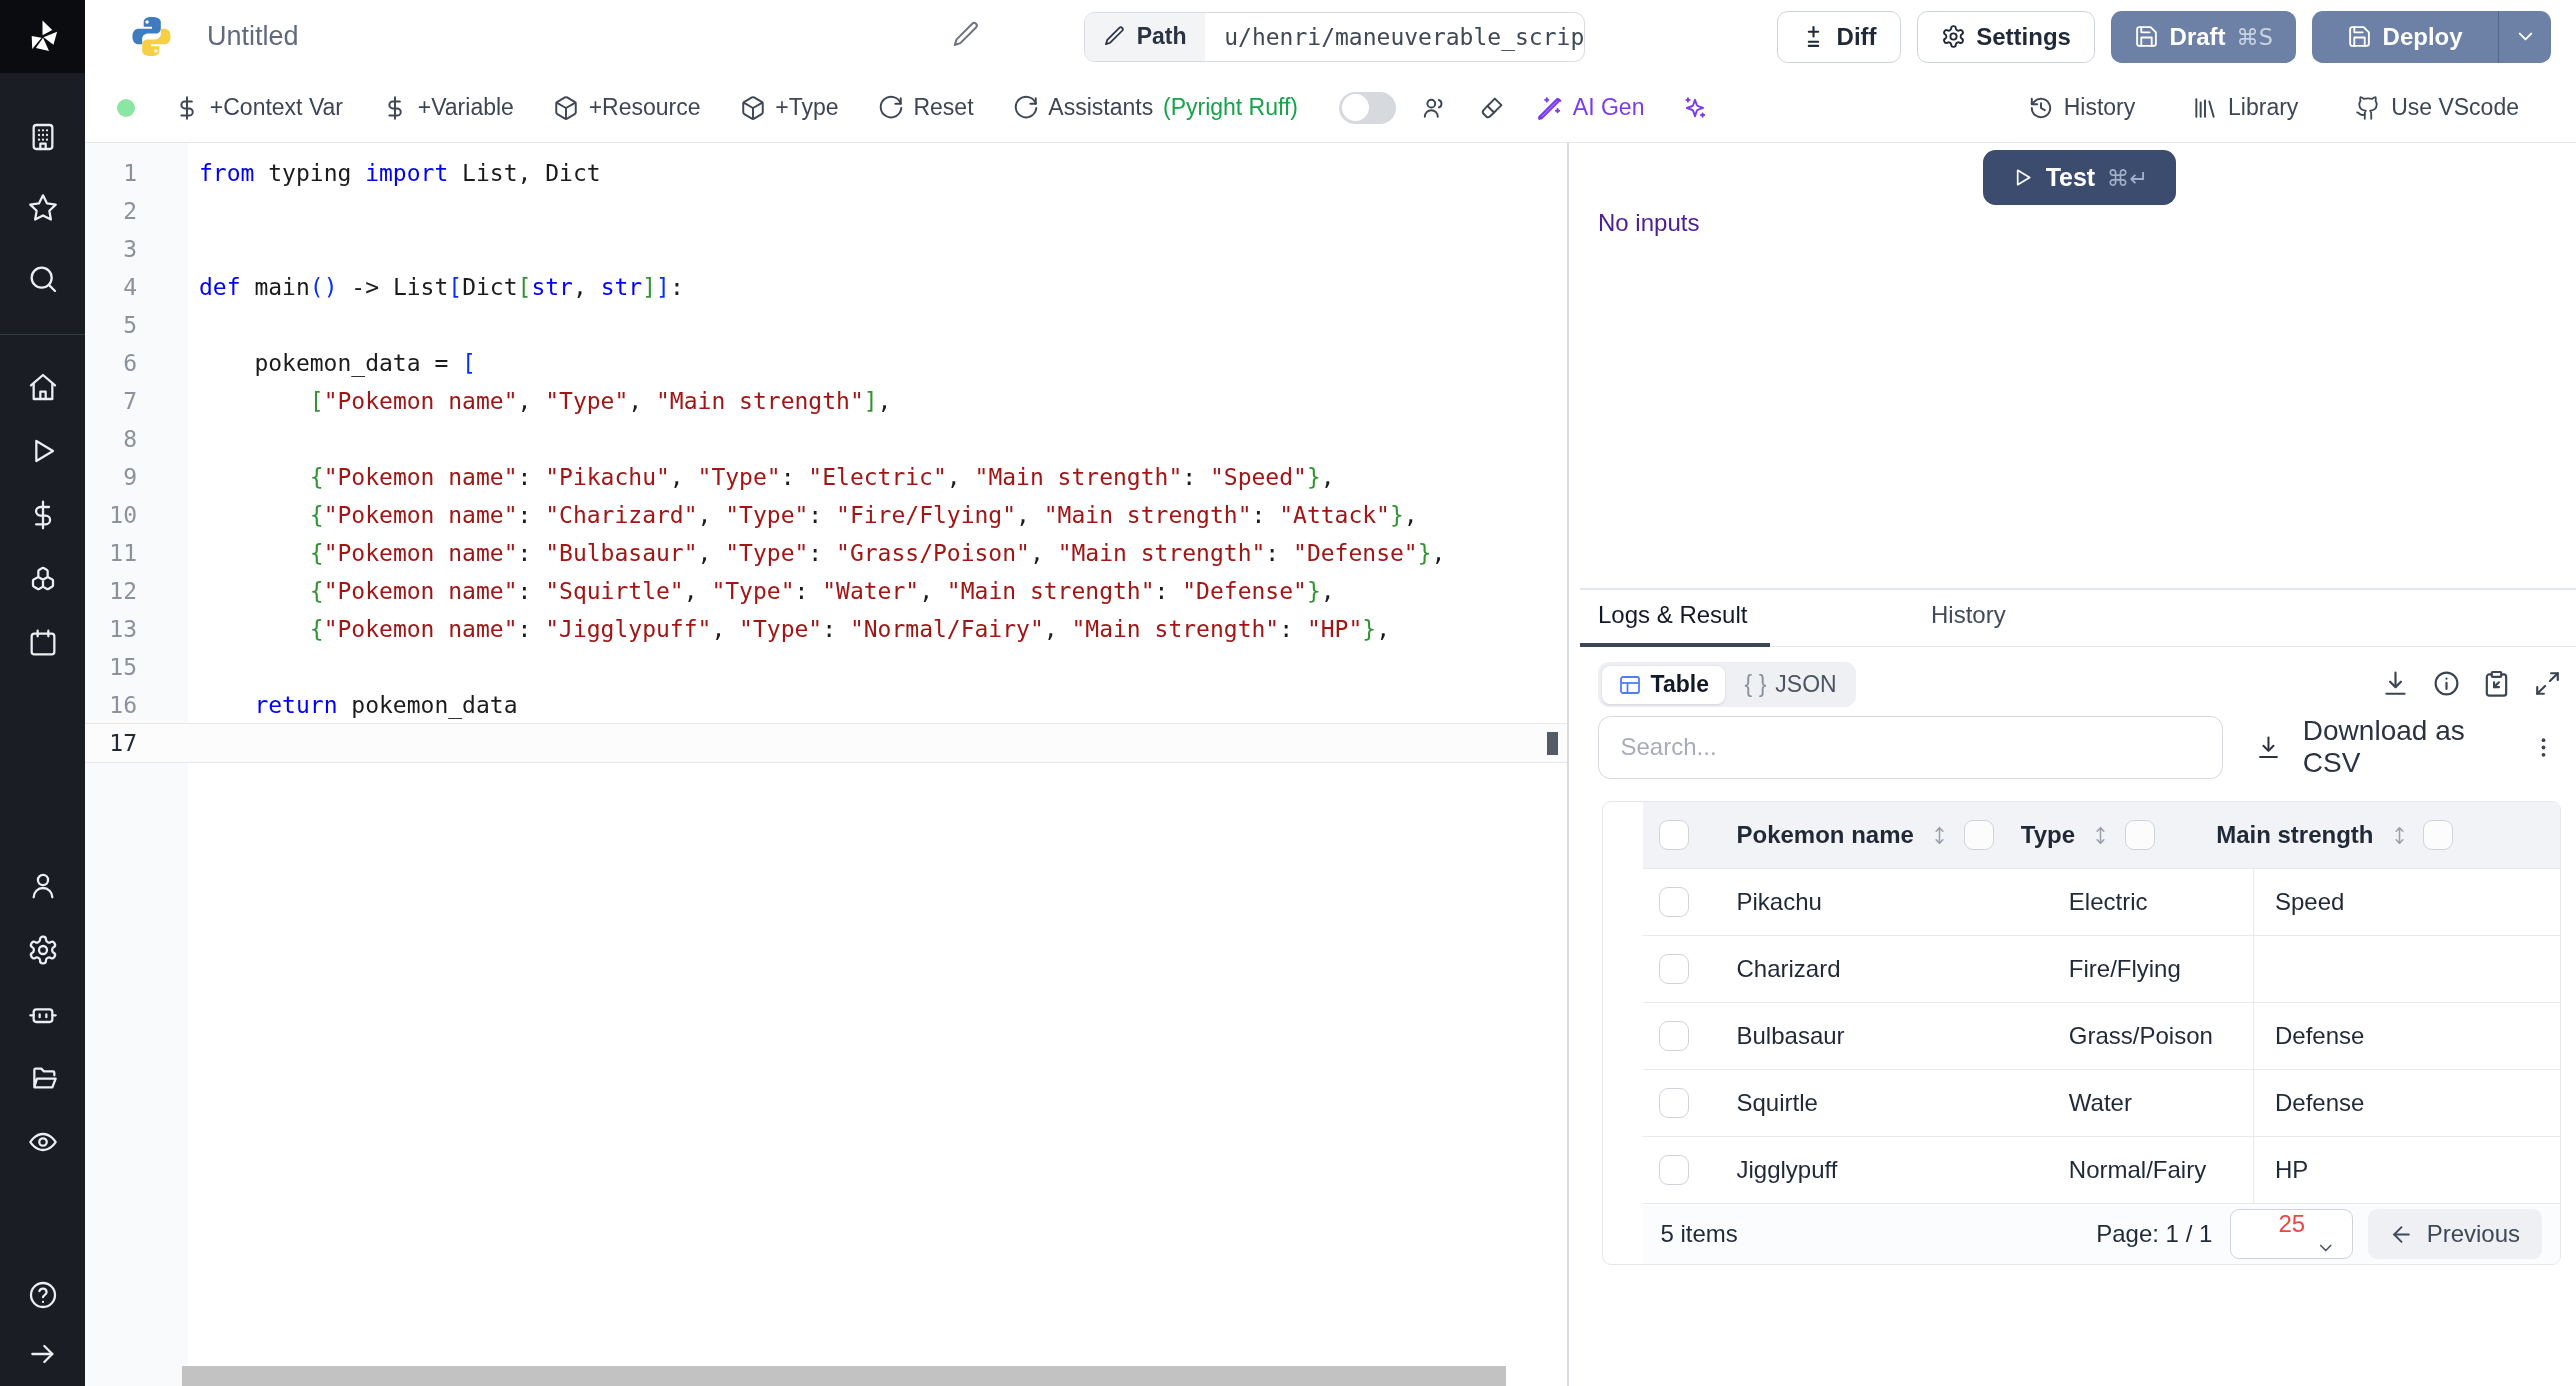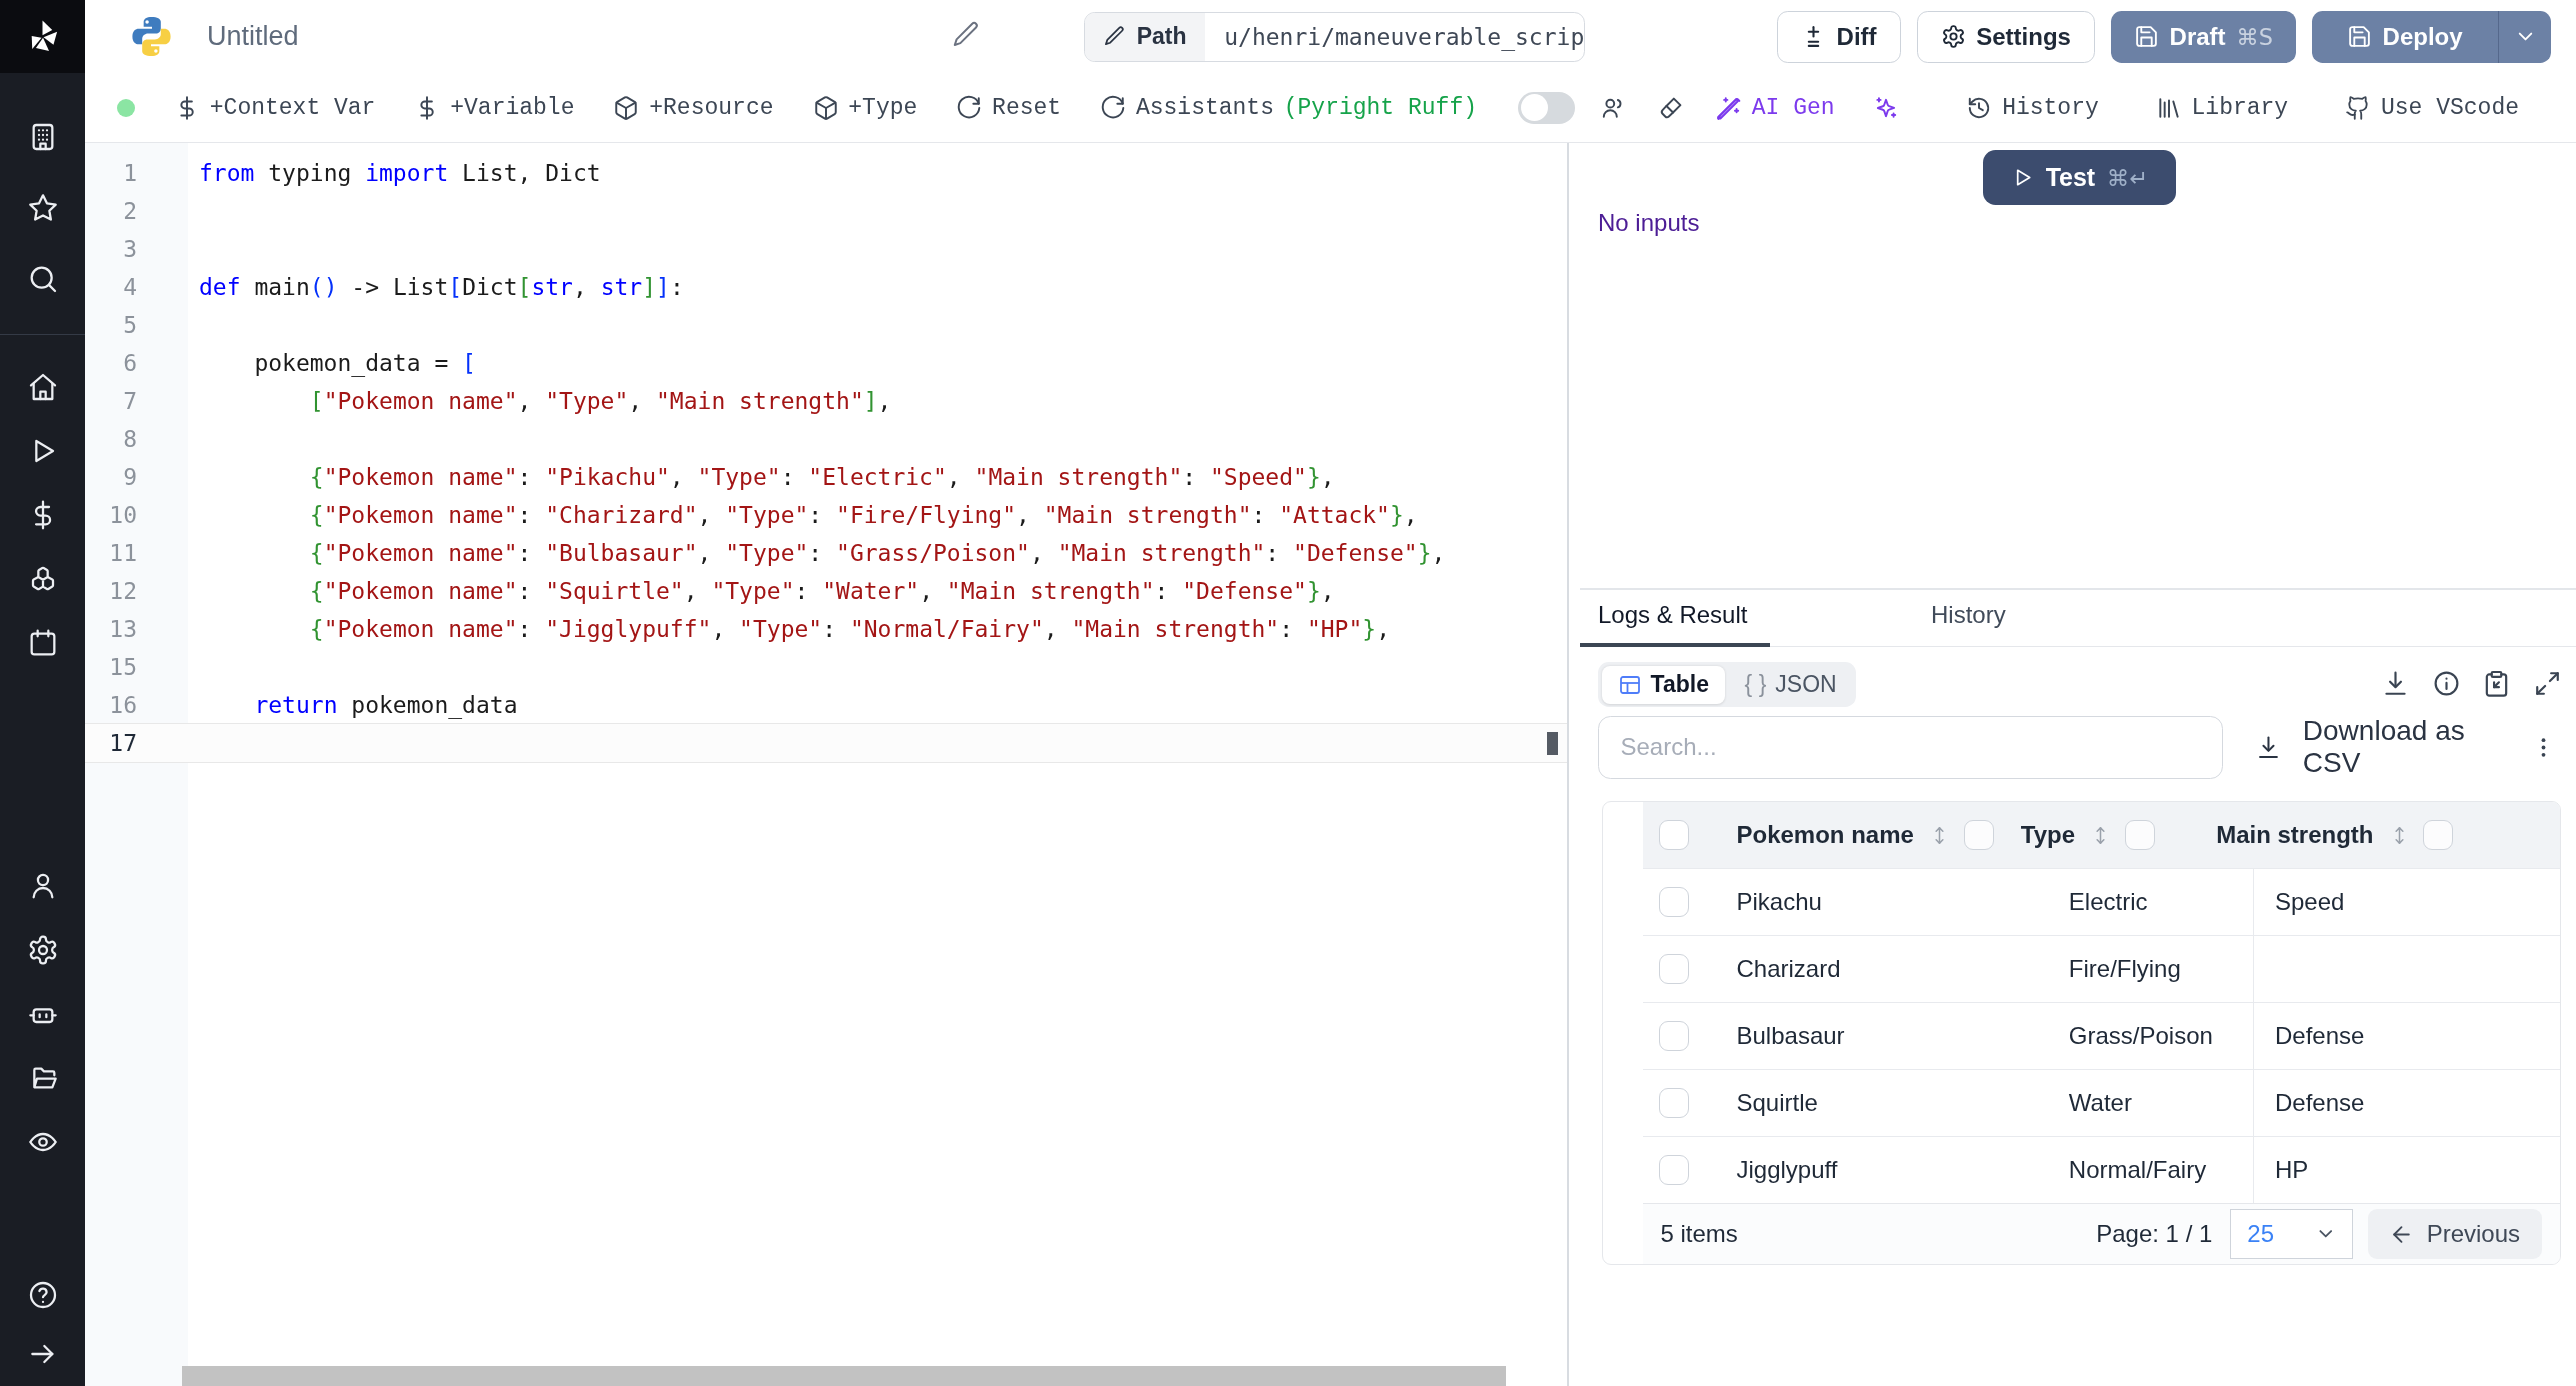--- a/index.html
+++ b/index.html
@@ -26,21 +26,21 @@
   .btn { display:flex; align-items:center; gap:10.7px; border-radius:10.7px; padding:0 23px; font-size:24px; font-weight:600; cursor:pointer; }
   .btn.ghost { background:#fff; border:1.8px solid #cdd3db; color:#1f2937; }
   .btn.slate { background:#6c81a5; color:#fff; border:none; }
   .kbd { font-family:"DejaVu Sans", sans-serif; color:#c9d2e0; font-weight:400; font-size:22.4px; }
   .split { display:flex; background:#6c81a5; border-radius:10.7px; overflow:hidden; cursor:pointer; }
   .split .sp-main { display:flex; align-items:center; gap:10.7px; padding:0 35px; color:#fff; font-size:24px; font-weight:600; }
   .split .sp-sep { width:1.8px; background:#55688c; }
   .split .sp-chev { display:flex; align-items:center; padding:0 14.3px; color:#fff; }
 
   
-  .toolbar { position:absolute; left:85px; top:73px; width:2491px; height:70px; background:#fff; border-bottom:0.9px solid #e5e7eb; display:flex; align-items:center; font-size:23px; color:#3c4654;font-family:Liberation Mono, monospace; }
+  .toolbar { position:absolute; left:85px; top:73px; width:2491px; height:70px; background:#fff; border-bottom:0.9px solid #e5e7eb; display:flex; align-items:center; font-size:23px; color:#3c4654; }
   .dot { width:18px; height:18px; border-radius:50%; background:#8be5a3; margin-left:32px; }
   .titem { display:flex; align-items:center; gap:9.8px; margin-left:39px; cursor:pointer; white-space:nowrap; }
   .titem svg { width:26px; height:26px; }
   .green { color:#16a34a; }
   .purple { color:#7c3aed; font-weight:500; }
   .toggle { width:57px; height:32px; border-radius:16px; background:#d6dade; margin-left:41px; position:relative; cursor:pointer; }
   .toggle .knob { position:absolute; left:2.7px; top:2.7px; width:27px; height:27px; border-radius:50%; background:#fff; }
   .tspacer { flex:1; }
   .titem.right { margin-left:0; margin-right:57px; }
 
@@ -97,21 +97,21 @@
   .hcol.c3 { width:268px; padding-left:10.7px; }
   .trow { height:67px; display:flex; align-items:stretch; border-top:0.9px solid #e8eaee; background:#fff; }
   .trow .cbx { align-self:center; margin-left:16px; }
   .cell { display:flex; align-items:center; font-size:24px; color:#1f2937; }
   .cell.c1i { width:366px; padding-left:48px; }
   .cell.c2 { width:199px; padding-left:14.3px; border-right:0.9px solid #e8eaee; }
   .cell.c3 { padding-left:21.5px; flex:1; }
   .tfoot { height:61px; background:#fbfcfd; border-top:0.9px solid #e5e7eb; display:flex; align-items:center; padding:0 18px; }
   .items-count { font-size:24px; color:#1f2937; }
   .page-info { margin-left:auto; font-size:24px; color:#1f2937; }
-  .psel { margin-left:18px; width:123px; height:50px; border:1.8px solid #cfd4db; border-radius:0; display:flex; align-items:center; padding:0 16px; font-size:24px; color:#3b82f6; cursor:pointer; background:#fff; }
+  .psel { margin-left:18px; width:123px; height:50px; border:1.8px solid #cfd4db; border-radius:9px; display:flex; align-items:center; padding:0 16px; font-size:24px; color:#ef4444; cursor:pointer; background:#fff;flex-direction:column; }
   .psel svg { margin-left:auto; color:#4b5563; }
   .prev { margin-left:14.3px; height:50px; background:#eef0f3; border-radius:9px; display:flex; align-items:center; gap:12.5px; padding:0 21.5px; font-size:24px; color:#3f4856; cursor:pointer; }
 
   svg { display:block; }
 </style>
 </head>
 <body>
 
 <div class="app">
 

